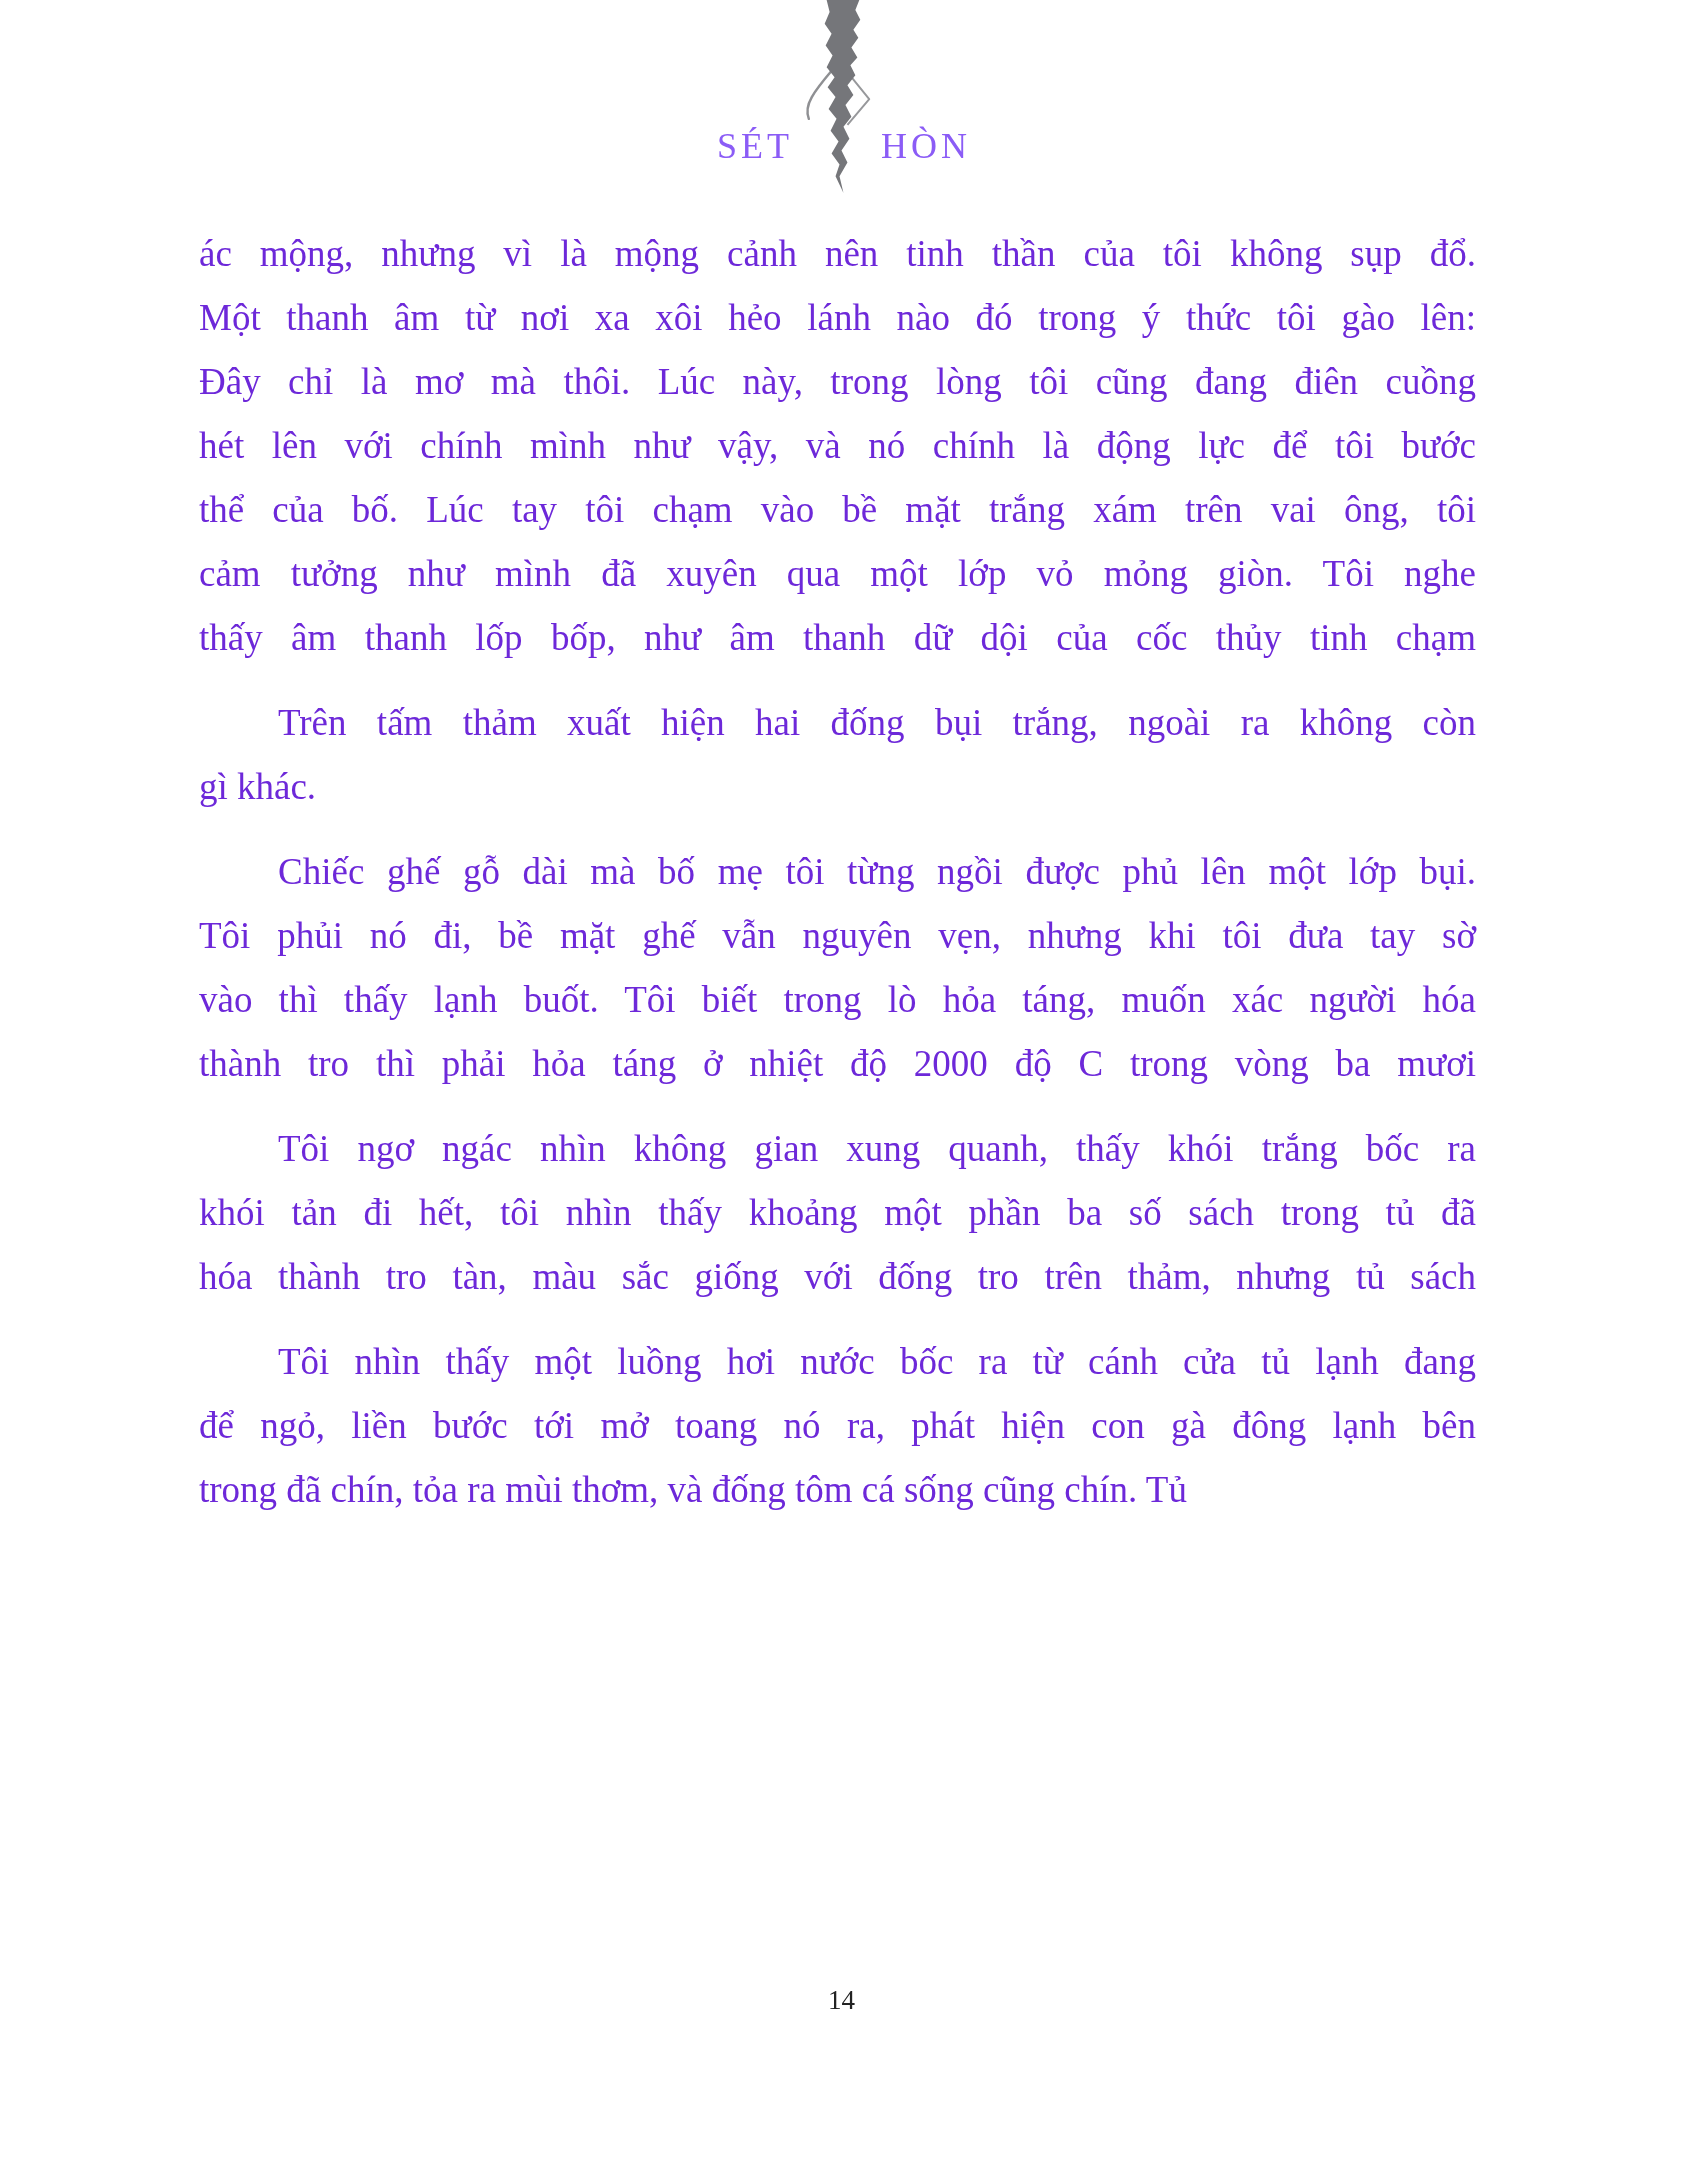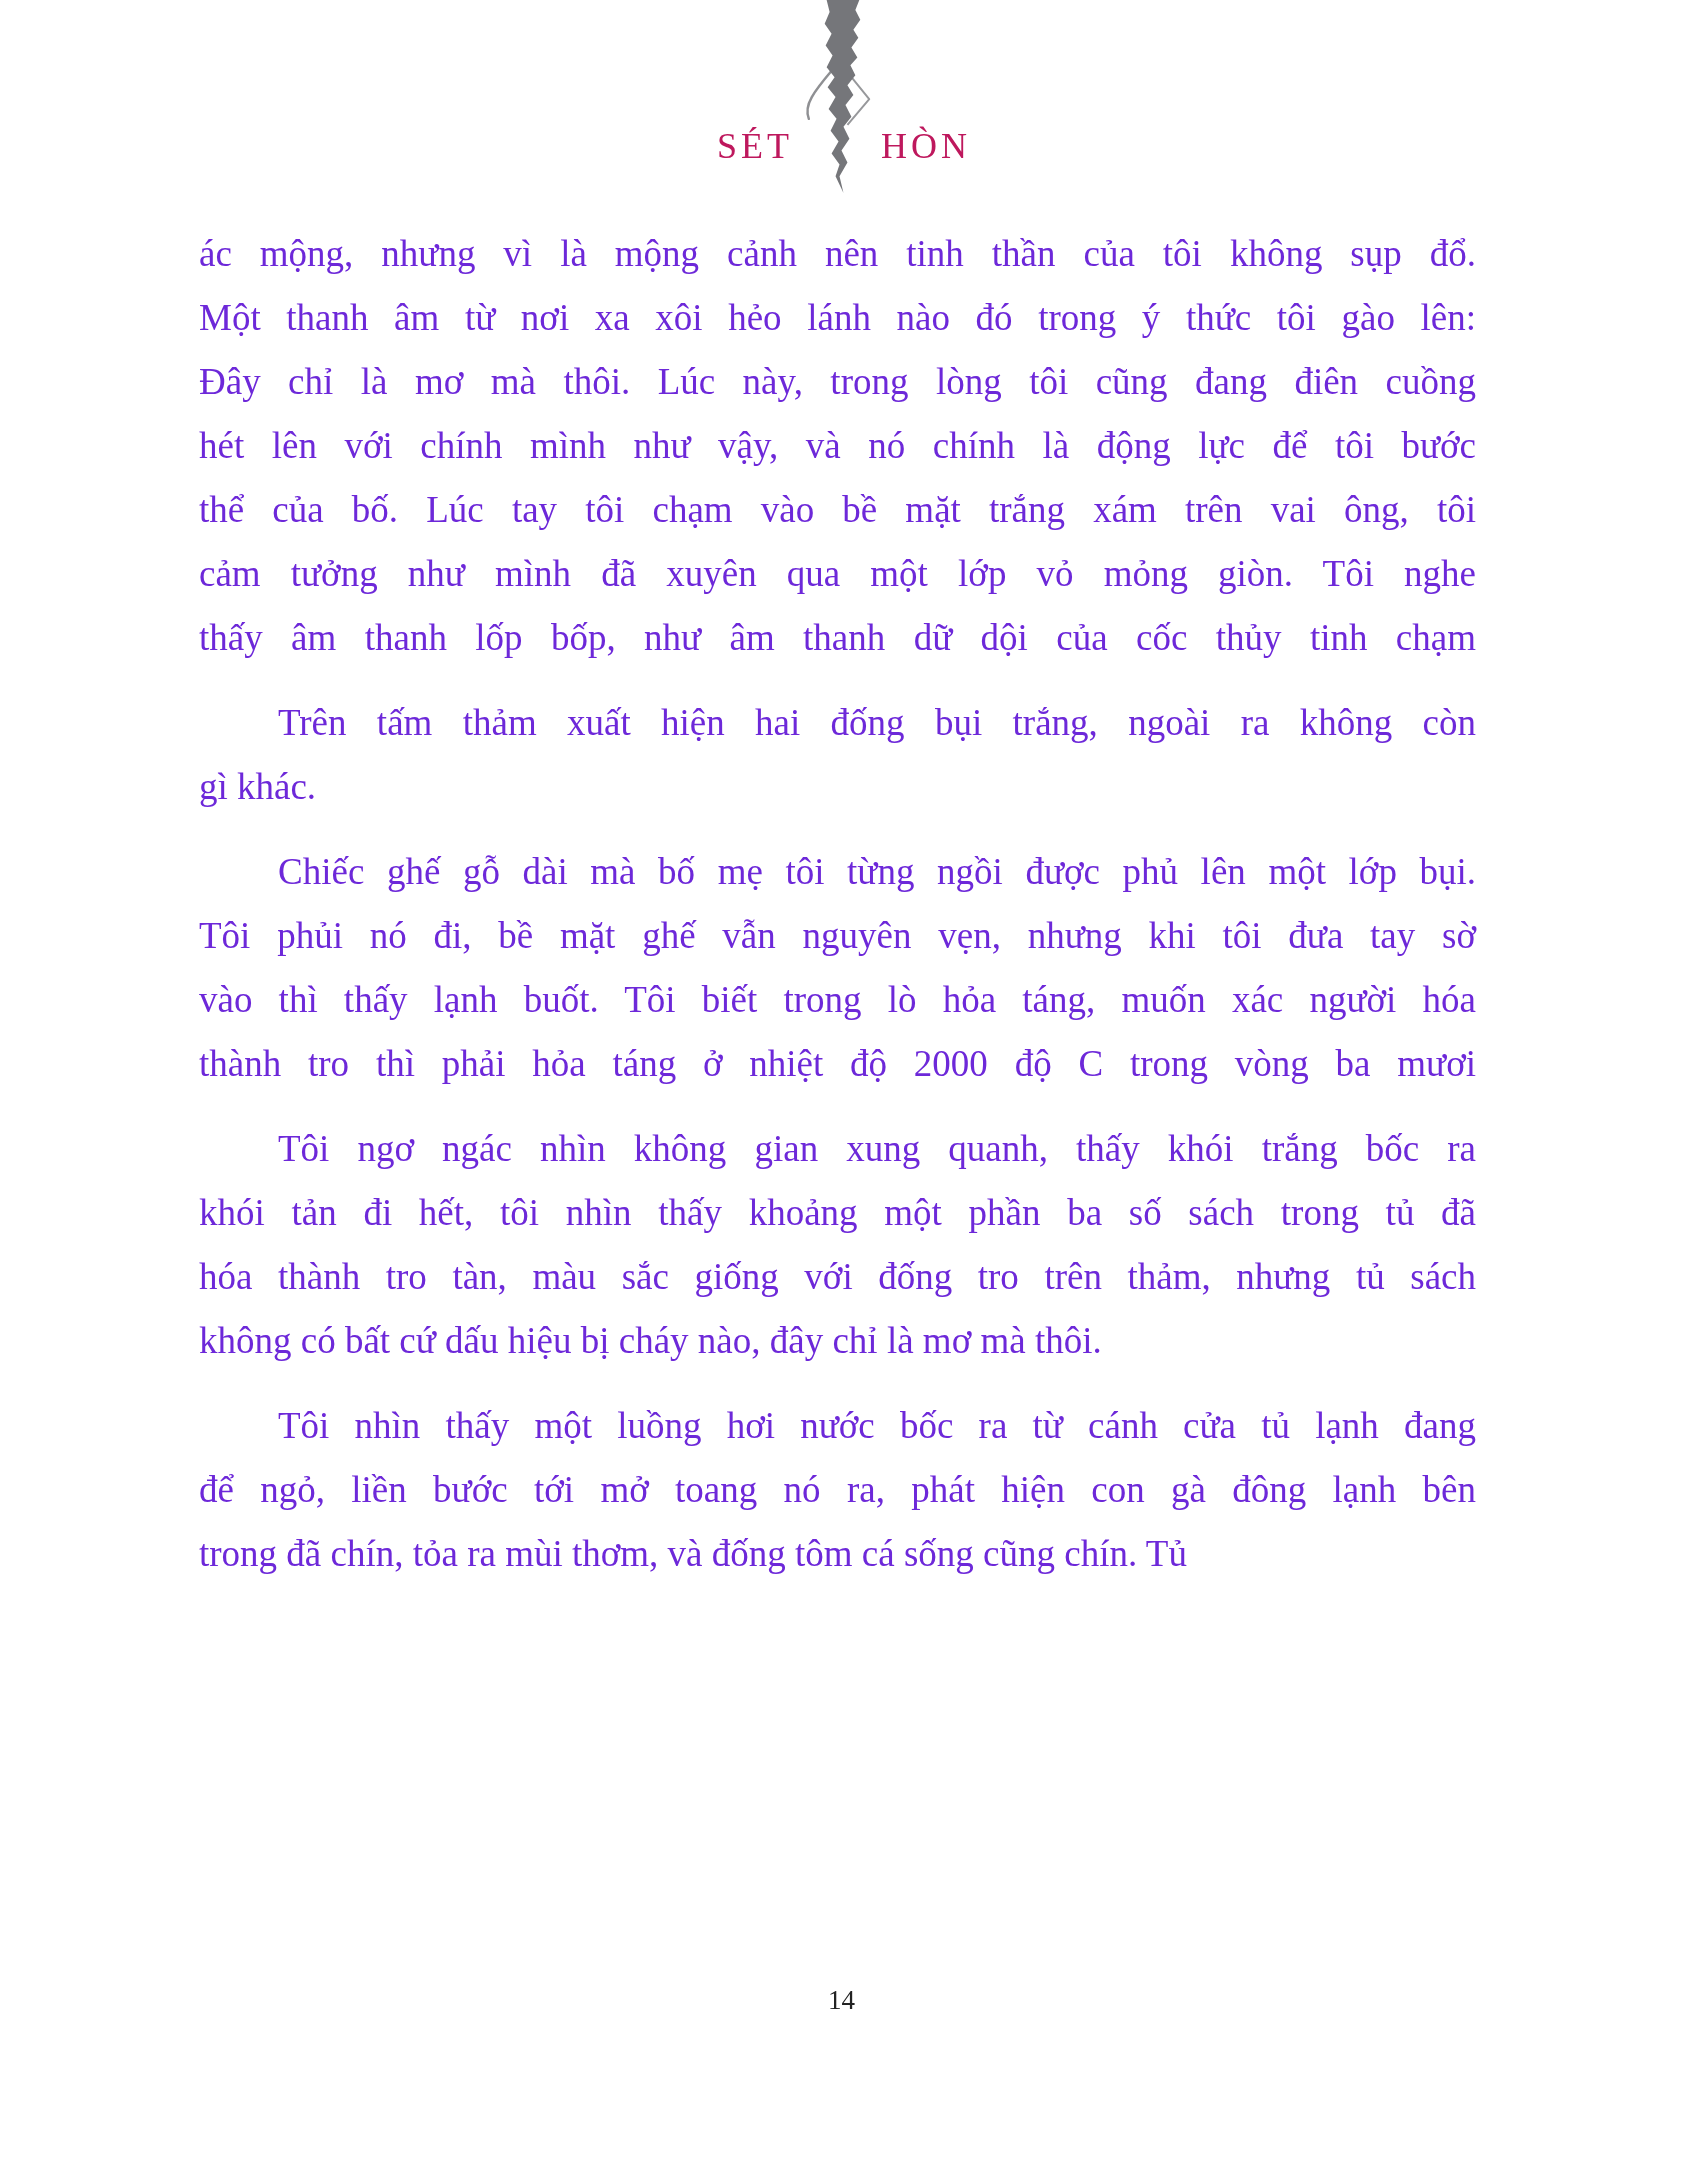--- a/index.html
+++ b/index.html
@@ -11,21 +11,21 @@
     overflow:hidden;
     font-family:"Liberation Serif","DejaVu Serif",serif;
     color:#1d1d1d;
   }
   
   .chapter-header{position:absolute;left:0;top:0;width:100%;height:208px;}
   .bolt-svg{position:absolute;left:782px;top:0;width:119px;height:203px;}
   .chapter-title{
     position:absolute;top:125px;
     font-size:36px;letter-spacing:4px;
-    color:#be185d;
+    color:#8b5cf6;
     white-space:nowrap;
   }
   .chapter-title.left{left:717px;}
   .chapter-title.right{left:881px;}
   
   .body-text{
     position:absolute;left:199px;top:222px;width:1277px;
     font-size:37px;line-height:64px;
     color:#6d28d9;
     text-rendering:optimizeLegibility;
@@ -88,21 +88,20 @@
       <div class="para indent">
         <div class="text-line">Chiếc ghế gỗ dài mà bố mẹ tôi từng ngồi được phủ lên một lớp bụi.</div>
         <div class="text-line">Tôi phủi nó đi, bề mặt ghế vẫn nguyên vẹn, nhưng khi tôi đưa tay sờ</div>
         <div class="text-line">vào thì thấy lạnh buốt. Tôi biết trong lò hỏa táng, muốn xác người hóa</div>
         <div class="text-line">thành tro thì phải hỏa táng ở nhiệt độ 2000 độ C trong vòng ba mươi</div>
       </div>
       <div class="para indent">
         <div class="text-line">Tôi ngơ ngác nhìn không gian xung quanh, thấy khói trắng bốc ra</div>
         <div class="text-line">khói tản đi hết, tôi nhìn thấy khoảng một phần ba số sách trong tủ đã</div>
         <div class="text-line">hóa thành tro tàn, màu sắc giống với đống tro trên thảm, nhưng tủ sách</div>
-        <div class="text-line last">không có bất cứ dấu hiệu bị cháy nào, đây chỉ là mơ mà thôi.</div>
       </div>
       <div class="para indent">
         <div class="text-line">Tôi nhìn thấy một luồng hơi nước bốc ra từ cánh cửa tủ lạnh đang</div>
         <div class="text-line">để ngỏ, liền bước tới mở toang nó ra, phát hiện con gà đông lạnh bên</div>
         <div class="text-line last">trong đã chín, tỏa ra mùi thơm, và đống tôm cá sống cũng chín. Tủ</div>
       </div>
     </main>
 
   <div class="page-number">14</div>
 

